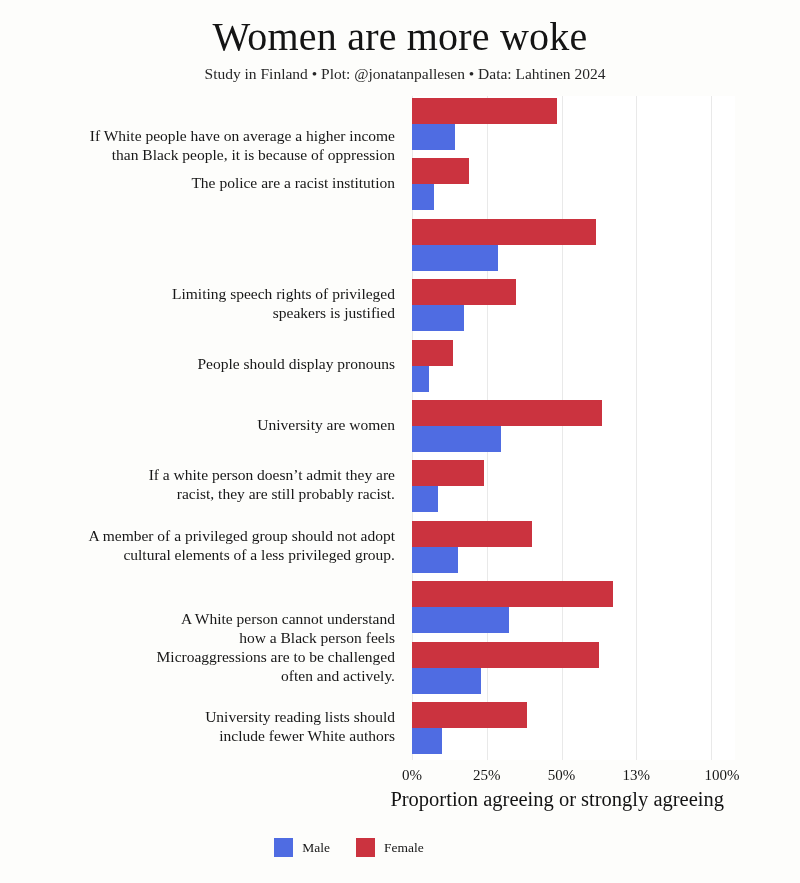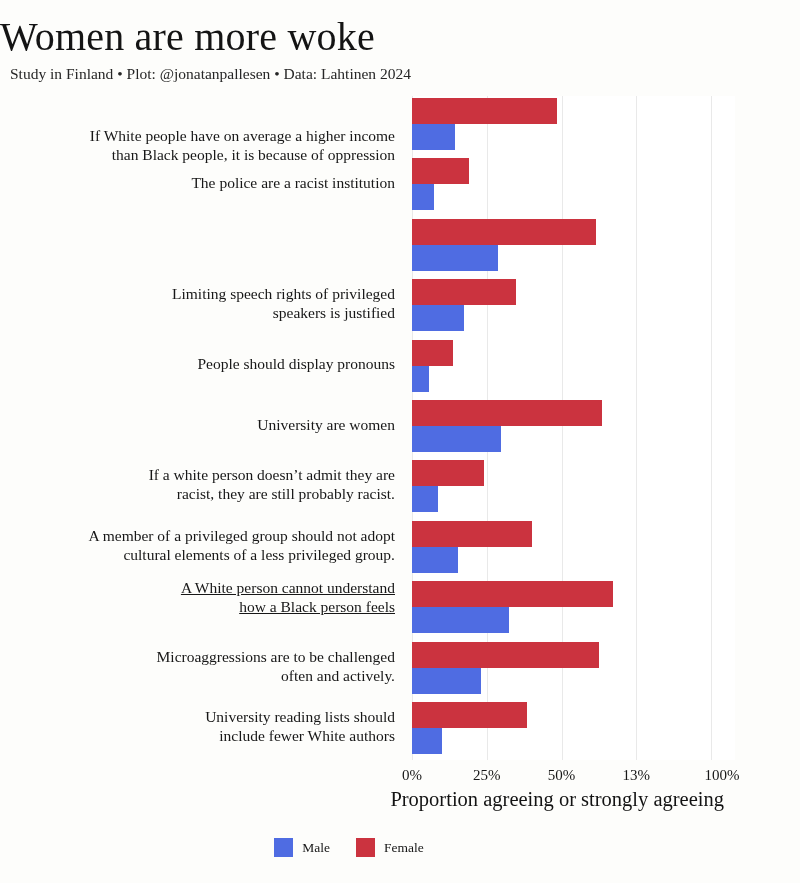--- a/index.html
+++ b/index.html
@@ -12,21 +12,21 @@
     background: #fdfdfb;
     font-family: "Liberation Serif", "DejaVu Serif", serif;
     color: #1a1a1a;
     overflow: hidden;
     position: relative;
   }
 
   
   #header {
     padding-top: 14px;
-    text-align: left;
+    text-align: center;
   }
   #chart-title {
     font-size: 40px;
     font-weight: 400;
     line-height: 46px;
     letter-spacing: 0.2px;
     margin: 0;
     color: #141414;
   }
   #chart-subtitle {
@@ -159,21 +159,21 @@
 than Black people, it is because of oppression</div>
       <div class="y-label" style="top: 80.9px;">The police are a racist institution</div>
       <div class="y-label" style="top: 192.2px;">Limiting speech rights of privileged
 speakers is justified</div>
       <div class="y-label" style="top: 262.1px;">People should display pronouns</div>
       <div class="y-label" style="top: 322.5px;">University are women</div>
       <div class="y-label" style="top: 373.4px;">If a white person doesn’t admit they are
 racist, they are still probably racist.</div>
       <div class="y-label" style="top: 433.8px;">A member of a privileged group should not adopt
 cultural elements of a less privileged group.</div>
-      <div class="y-label" style="top: 486px; text-decoration: underline;">A White person cannot understand
+      <div class="y-label" style="top: 517px;">A White person cannot understand
 how a Black person feels</div>
       <div class="y-label" style="top: 554.6px;">Microaggressions are to be challenged
 often and actively.</div>
       <div class="y-label" style="top: 615px;">University reading lists should
 include fewer White authors</div>
     </div>
   <div id="plot-panel">
       <div class="gridline" style="left: 0px;"></div>
       <div class="gridline" style="left: 74.7685px;"></div>
       <div class="gridline" style="left: 149.537px;"></div>

